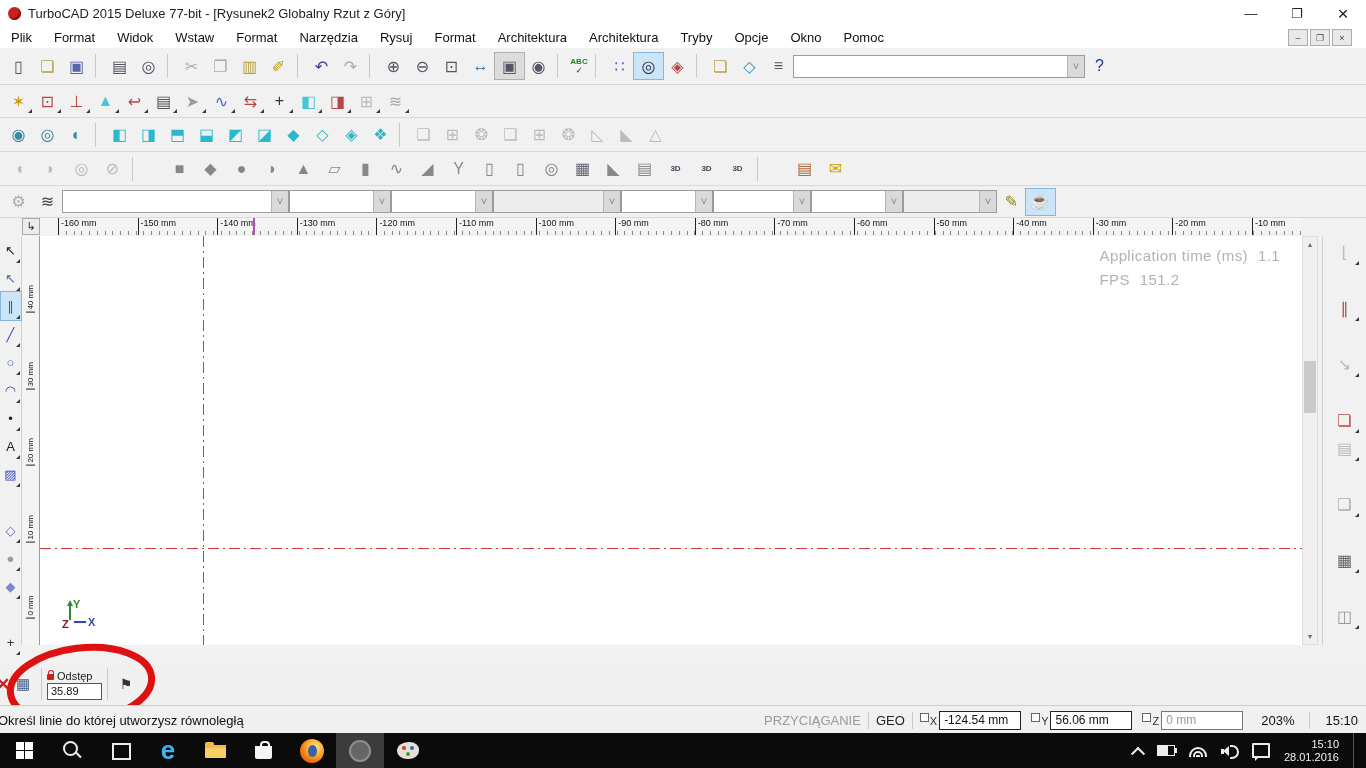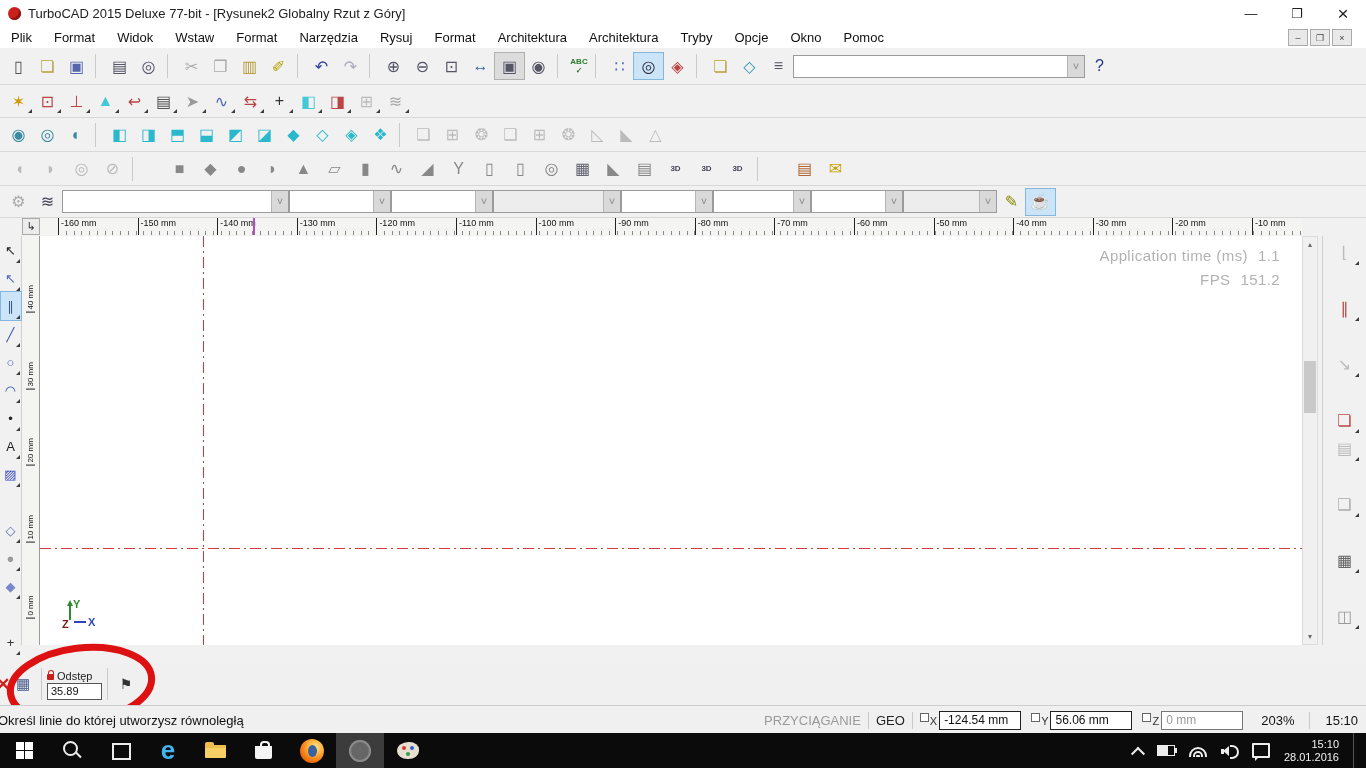--- a/index.html
+++ b/index.html
@@ -47,21 +47,21 @@
   #main{position:absolute;top:236px;left:0;width:1366px;height:409px;background:#f1f1f1;}
   #left-strip{position:absolute;left:0;top:0;width:22px;height:100%;background:#f1f1f1;border-right:1px solid #d0d0d0;display:flex;flex-direction:column;align-items:center;box-sizing:border-box;}
   #left-strip .tbi{width:20px;height:28px;font-size:13px;}
   #vruler{position:absolute;left:22px;top:0;width:18px;height:100%;background:#f4f4f3;border-right:1px solid #9c9c9c;box-sizing:border-box;overflow:hidden;}
   .vlabel{height:76.6px;border-top:1px solid #222;writing-mode:vertical-rl;transform:rotate(180deg);font-size:8px;color:#111;padding-top:2px;box-sizing:border-box;display:block;margin-left:4px;}
   #canvas{position:absolute;left:40px;top:0;width:1262px;height:409px;background:#ffffff;overflow:hidden;}
   .construct-v{position:absolute;left:163px;top:0;width:1px;height:100%;
       background:repeating-linear-gradient(180deg,#cf3b3b 0 11px,transparent 11px 15px,#cf3b3b 15px 17px,transparent 17px 21px);}
   .construct-h{position:absolute;left:0;top:312px;width:100%;height:1px;
       background:repeating-linear-gradient(90deg,#cf3b3b 0 11px,transparent 11px 15px,#cf3b3b 15px 17px,transparent 17px 21px);}
-  #perf{position:absolute;right:22px;top:8px;text-align:right;color:#b2b2b2;font-size:15px;letter-spacing:0.4px;}
+  #perf{position:absolute;right:22px;top:8px;color:#b2b2b2;font-size:15px;letter-spacing:0.4px;}
   .perf-row{height:24px;line-height:24px;}
   .perf-value{margin-left:10px;}
   #axis-icon{position:absolute;left:22px;bottom:16px;}
   
   #vscroll{position:absolute;left:1302px;top:0;width:16px;height:409px;background:#f0f0f0;border:1px solid #dcdcdc;box-sizing:border-box;}
   .scroll-arrow{width:14px;height:15px;display:flex;align-items:center;justify-content:center;font-size:8px;color:#6a6a6a;}
   #vscroll .down{position:absolute;bottom:0;}
   #vthumb{position:absolute;left:1px;top:124px;width:12px;height:52px;background:#c9c9c9;}
   #right-tb{position:absolute;left:1322px;top:0;width:44px;height:100%;background:#f1f1f1;border-left:1px solid #d0d0d0;display:flex;flex-direction:column;align-items:center;padding-top:2px;box-sizing:border-box;}
   #right-tb .tbi{width:30px;height:28px;font-size:16px;}

